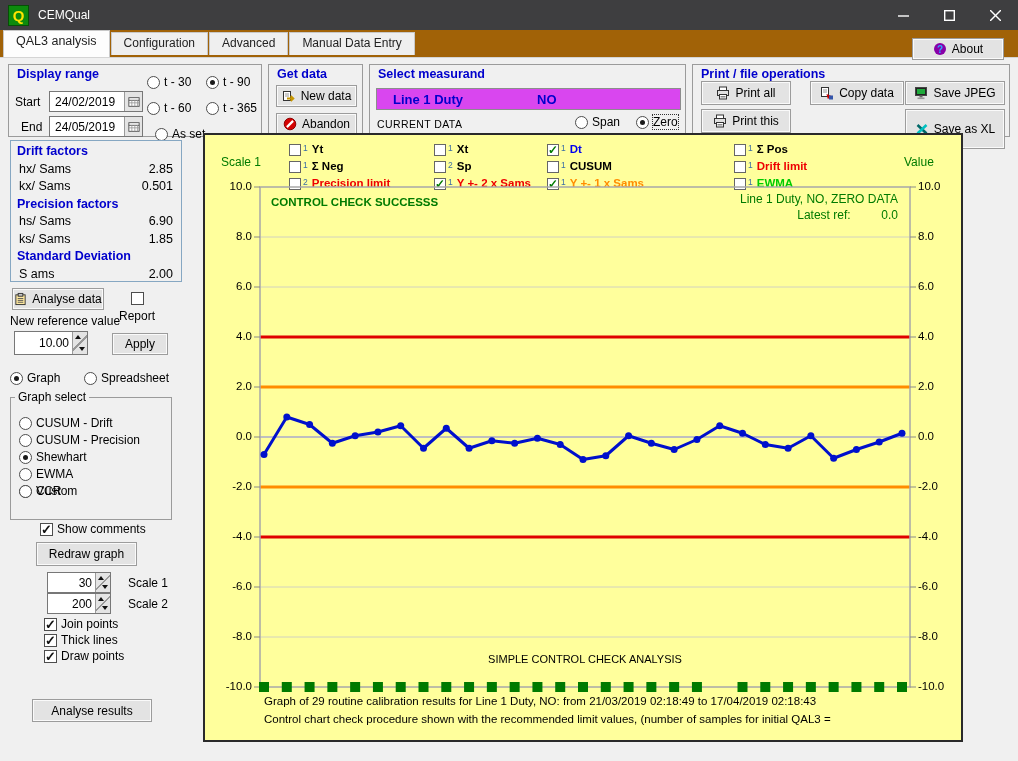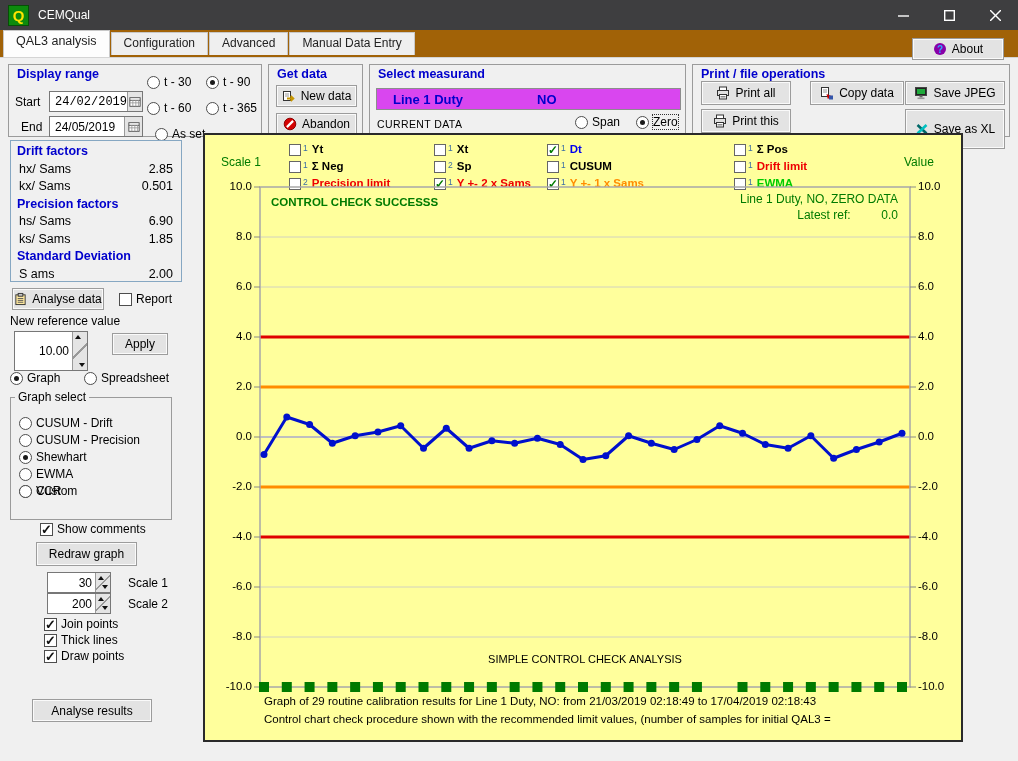--- a/index.html
+++ b/index.html
@@ -92,21 +92,21 @@
       <circle cx="7" cy="7" r="6" fill="#8800a8"></circle>
       <text x="7" y="10.8" font-size="10" font-weight="bold" text-anchor="middle" fill="#2fa8ff" font-family="Liberation Sans,sans-serif">?</text>
     </svg>
     <span>About</span>
   </div>
 
   <div class="gbox" style="left:8px;top:64px;width:254px;height:73px;">
     <div class="gtitle">Display range</div>
     <span style="position:absolute;left:6px;top:30px;">Start</span>
     <div class="field" style="left:40px;top:26px;width:94px;height:21px;">
-      <span style="padding-left:5px;flex:1;font-family:Liberation Mono, monospace;">24/02/2019</span>
+      <span style="padding-left:5px;flex:1;">24/02/2019</span>
       <span class="calbtn" style="width:18px;height:19px;background:#e4e4e4;border-left:1px solid #9a9a9a;display:flex;align-items:center;justify-content:center;">
         <svg width="12" height="12" viewBox="0 0 14 14">
             <rect x="1" y="2" width="12" height="10" fill="#fff" stroke="#444"></rect>
             <line x1="1" y1="5" x2="13" y2="5" stroke="#444"></line>
             <line x1="4.5" y1="5" x2="4.5" y2="12" stroke="#999"></line>
             <line x1="8" y1="5" x2="8" y2="12" stroke="#999"></line>
             <line x1="11" y1="5" x2="11" y2="12" stroke="#999"></line>
             <line x1="1" y1="8" x2="13" y2="8" stroke="#999"></line>
           </svg>
       </span>
@@ -269,27 +269,27 @@
   <div class="btn" style="left:12px;top:288px;width:92px;height:22px;">
     <svg width="13" height="14" viewBox="0 0 14 14">
       <rect x="2" y="2.5" width="10" height="10.5" fill="#ffe9a0" stroke="#333"></rect>
       <rect x="4.5" y="1" width="5" height="3" fill="#c4c4c4" stroke="#333"></rect>
       <line x1="4" y1="6.5" x2="10" y2="6.5" stroke="#555"></line>
         <line x1="4" y1="8.5" x2="10" y2="8.5" stroke="#555"></line>
         <line x1="4" y1="10.5" x2="10" y2="10.5" stroke="#555"></line>
     </svg>
     <span>Analyse data</span>
   </div>
-  <div class="opt" style="left:119px;top:292px;">
+  <div class="opt" style="left:119px;top:292px;flex-direction:column;">
     <span class="cb" id="report-cb"></span>
     <span>Report</span>
   </div>
 
   <div style="position:absolute;left:10px;top:314px;">New reference value</div>
-  <div class="field" style="left:14px;top:331px;width:74px;height:40px;">
+  <div class="field" style="left:14px;top:331px;width:74px;height:24px;">
     <span style="flex:1;text-align:right;padding-right:3px;">10.00</span>
     <span class="spin"></span>
   </div>
   <div class="btn" style="left:112px;top:333px;width:56px;height:22px;">
     <span>Apply</span>
   </div>
 
   <div id="view-opts">
       <div class="opt" style="left: 10px; top: 371px;">
         <span class="radio on"></span>

